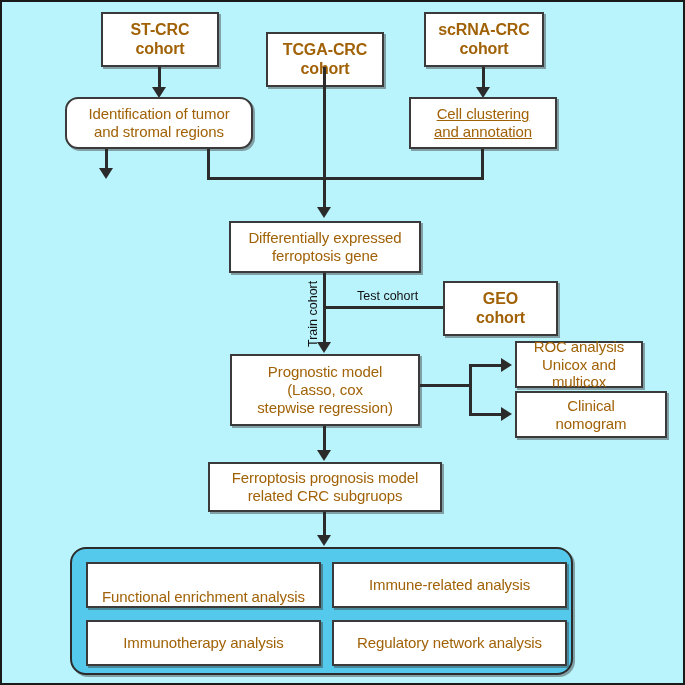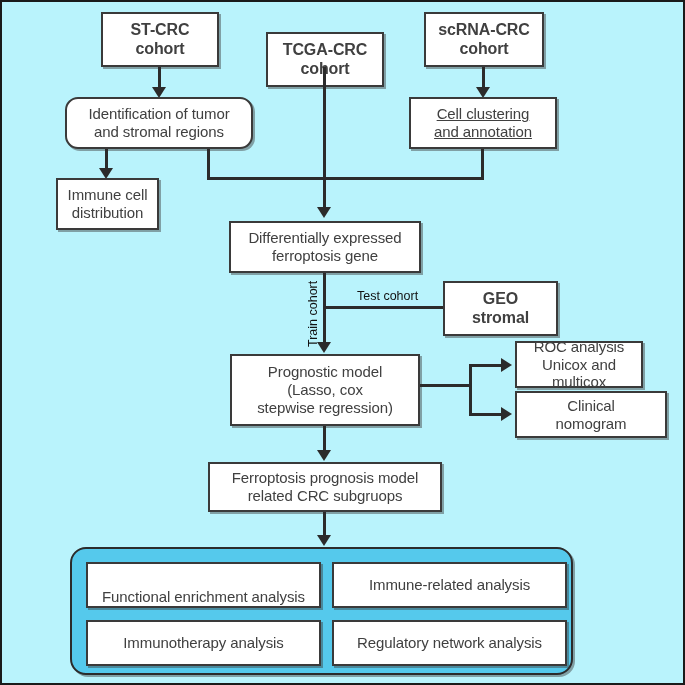--- a/index.html
+++ b/index.html
@@ -19,21 +19,21 @@
   }
   .node {
     position: absolute;
     background: #ffffff;
     border: 2px solid #3a3a3a;
     box-sizing: border-box;
     display: flex;
     align-items: center;
     justify-content: center;
     text-align: center;
-    color: #404040;
+    color: #a16207;
     font-size: 15px;
     line-height: 1.18;
     letter-spacing: -0.1px;
     box-shadow: 2px 2px 0px rgba(60,60,60,0.45);
   }
   .node.bold {
     font-weight: bold;
     font-size: 16px;
   }
   .node .txt {
@@ -128,43 +128,39 @@
 
   <div class="vline" style="left:103px; top:147px; height:22px;"></div>
   <div class="arrow-down" style="left:97px; top:166px;"></div>
 
   <div class="vline" style="left:205px; top:147px; height:31px;"></div>
 
   <div class="vline" style="left:479px; top:147px; height:31px;"></div>
 
   <div class="hline" style="left:205px; top:175px; width:277px;"></div>
 
-  <div class="node" style="left:54px; top:176px; width:103px; height:52px;">
-    <span class="txt">Immune cell
-distribution</span>
-  </div>
 
   <div class="vline" style="left:321px; top:65px; height:143px;"></div>
   <div class="arrow-down" style="left:315px; top:205px;"></div>
 
   <div class="node" style="left:227px; top:219px; width:192px; height:52px;">
     <span class="txt">Differentially expressed
 ferroptosis gene</span>
   </div>
 
   <div class="vline" style="left:321px; top:271px; height:75px;"></div>
   <div class="arrow-down" style="left:315px; top:340px;"></div>
   <div class="edge-label vert" style="left:318px; top:331px;">Train cohort</div>
 
   <div class="hline" style="left:321px; top:304px; width:122px;"></div>
   <div class="edge-label" style="left:355px; top:287px;">Test cohort</div>
 
   <div class="node bold" style="left:441px; top:279px; width:115px; height:55px;">
     <span class="txt">GEO
-stromal</span>
+cohort</span>
   </div>
 
   <div class="node" style="left:228px; top:352px; width:190px; height:72px;">
     <span class="txt">Prognostic model
 (Lasso, cox
 stepwise regression)</span>
   </div>
 
   <div class="hline" style="left:418px; top:382px; width:52px;"></div>
   <div class="vline" style="left:467px; top:362px; height:52px;"></div>

